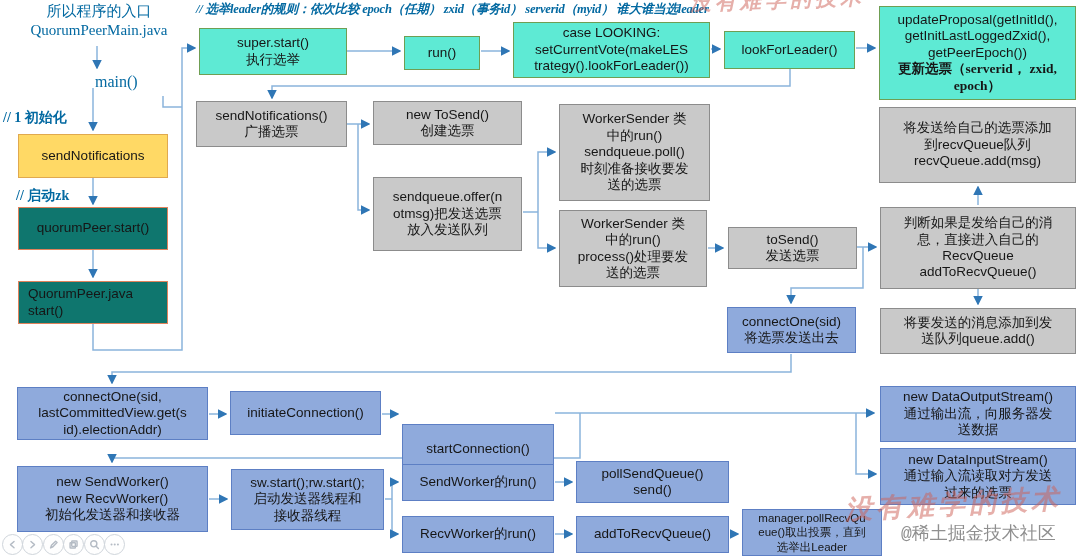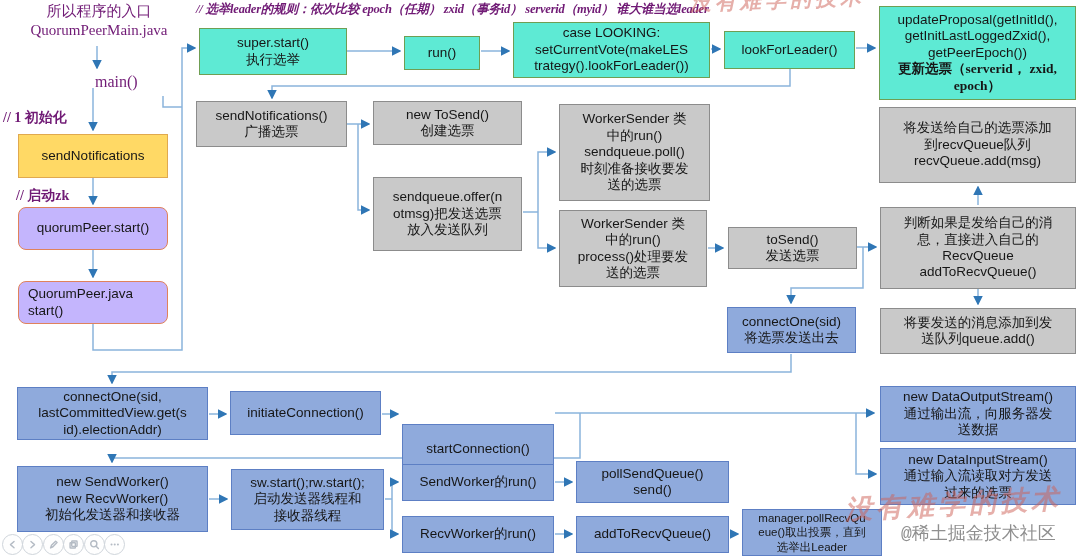--- a/index.html
+++ b/index.html
@@ -7,26 +7,26 @@
           font-family:"Liberation Sans","DejaVu Sans",sans-serif;}
   #wires{position:absolute;left:0;top:0;width:1080px;height:558px;z-index:1;}
   #wires polyline{fill:none;stroke:#8ab4dc;stroke-width:1.5;}
   #boxes{position:absolute;left:0;top:0;z-index:2;}
   .box{position:absolute;box-sizing:border-box;border:1px solid;display:flex;flex-direction:column;
        align-items:center;justify-content:center;text-align:center;white-space:pre-line;
        font-size:13.5px;line-height:1.22;color:#161616;padding:1px 2px;z-index:2;}
   .box--green{background:#5eead4;border-color:#6f9e53;}
   .box--gray{background:#c9c9c9;border-color:#8c8c8c;}
   .box--yellow{background:#ffd965;border-color:#e0a94f;}
-  .box--salmon{background:#c4b5fd;border-color:#e0825c;border-radius:8px;}
+  .box--salmon{background:#0f766e;border-color:#e0825c;}
   .box--blue{background:#8faadc;border-color:#5d7fc4;}
   .box--left{align-items:flex-start;text-align:left;padding-left:9px;}
   .box--small{font-size:11.5px;}
   .box-note{font-family:"Liberation Serif","DejaVu Serif",serif;font-weight:bold;white-space:pre-line;}
-  .note{position:absolute;z-index:3;color:#701a75;white-space:pre-line;}
+  .note{position:absolute;z-index:3;color:#0369a1;white-space:pre-line;}
   .serif{font-family:"Liberation Serif","DejaVu Serif",serif;}
   #entry-note{left:8px;top:2px;width:182px;text-align:center;font-size:15px;line-height:1.25;}
   #main-label{left:95px;top:73px;font-size:16px;}
   #comment-init{left:3px;top:109px;font-size:14px;font-weight:bold;}
   #comment-startzk{left:16px;top:187px;font-size:14px;font-weight:bold;}
   #comment-rule{left:196px;top:1px;font-size:12.5px;font-weight:bold;letter-spacing:-0.2px;font-style:italic;}
   .wm-script{position:absolute;z-index:4;color:rgba(205,95,85,0.5);
              font-family:"DejaVu Serif","Liberation Serif",serif;font-style:italic;font-weight:bold;}
   #wm-top{left:690px;top:-14px;font-size:21px;letter-spacing:4px;transform:rotate(-2deg);}
   #wm-bottom{left:845px;top:486px;font-size:27px;letter-spacing:4px;transform:rotate(-3deg);}

